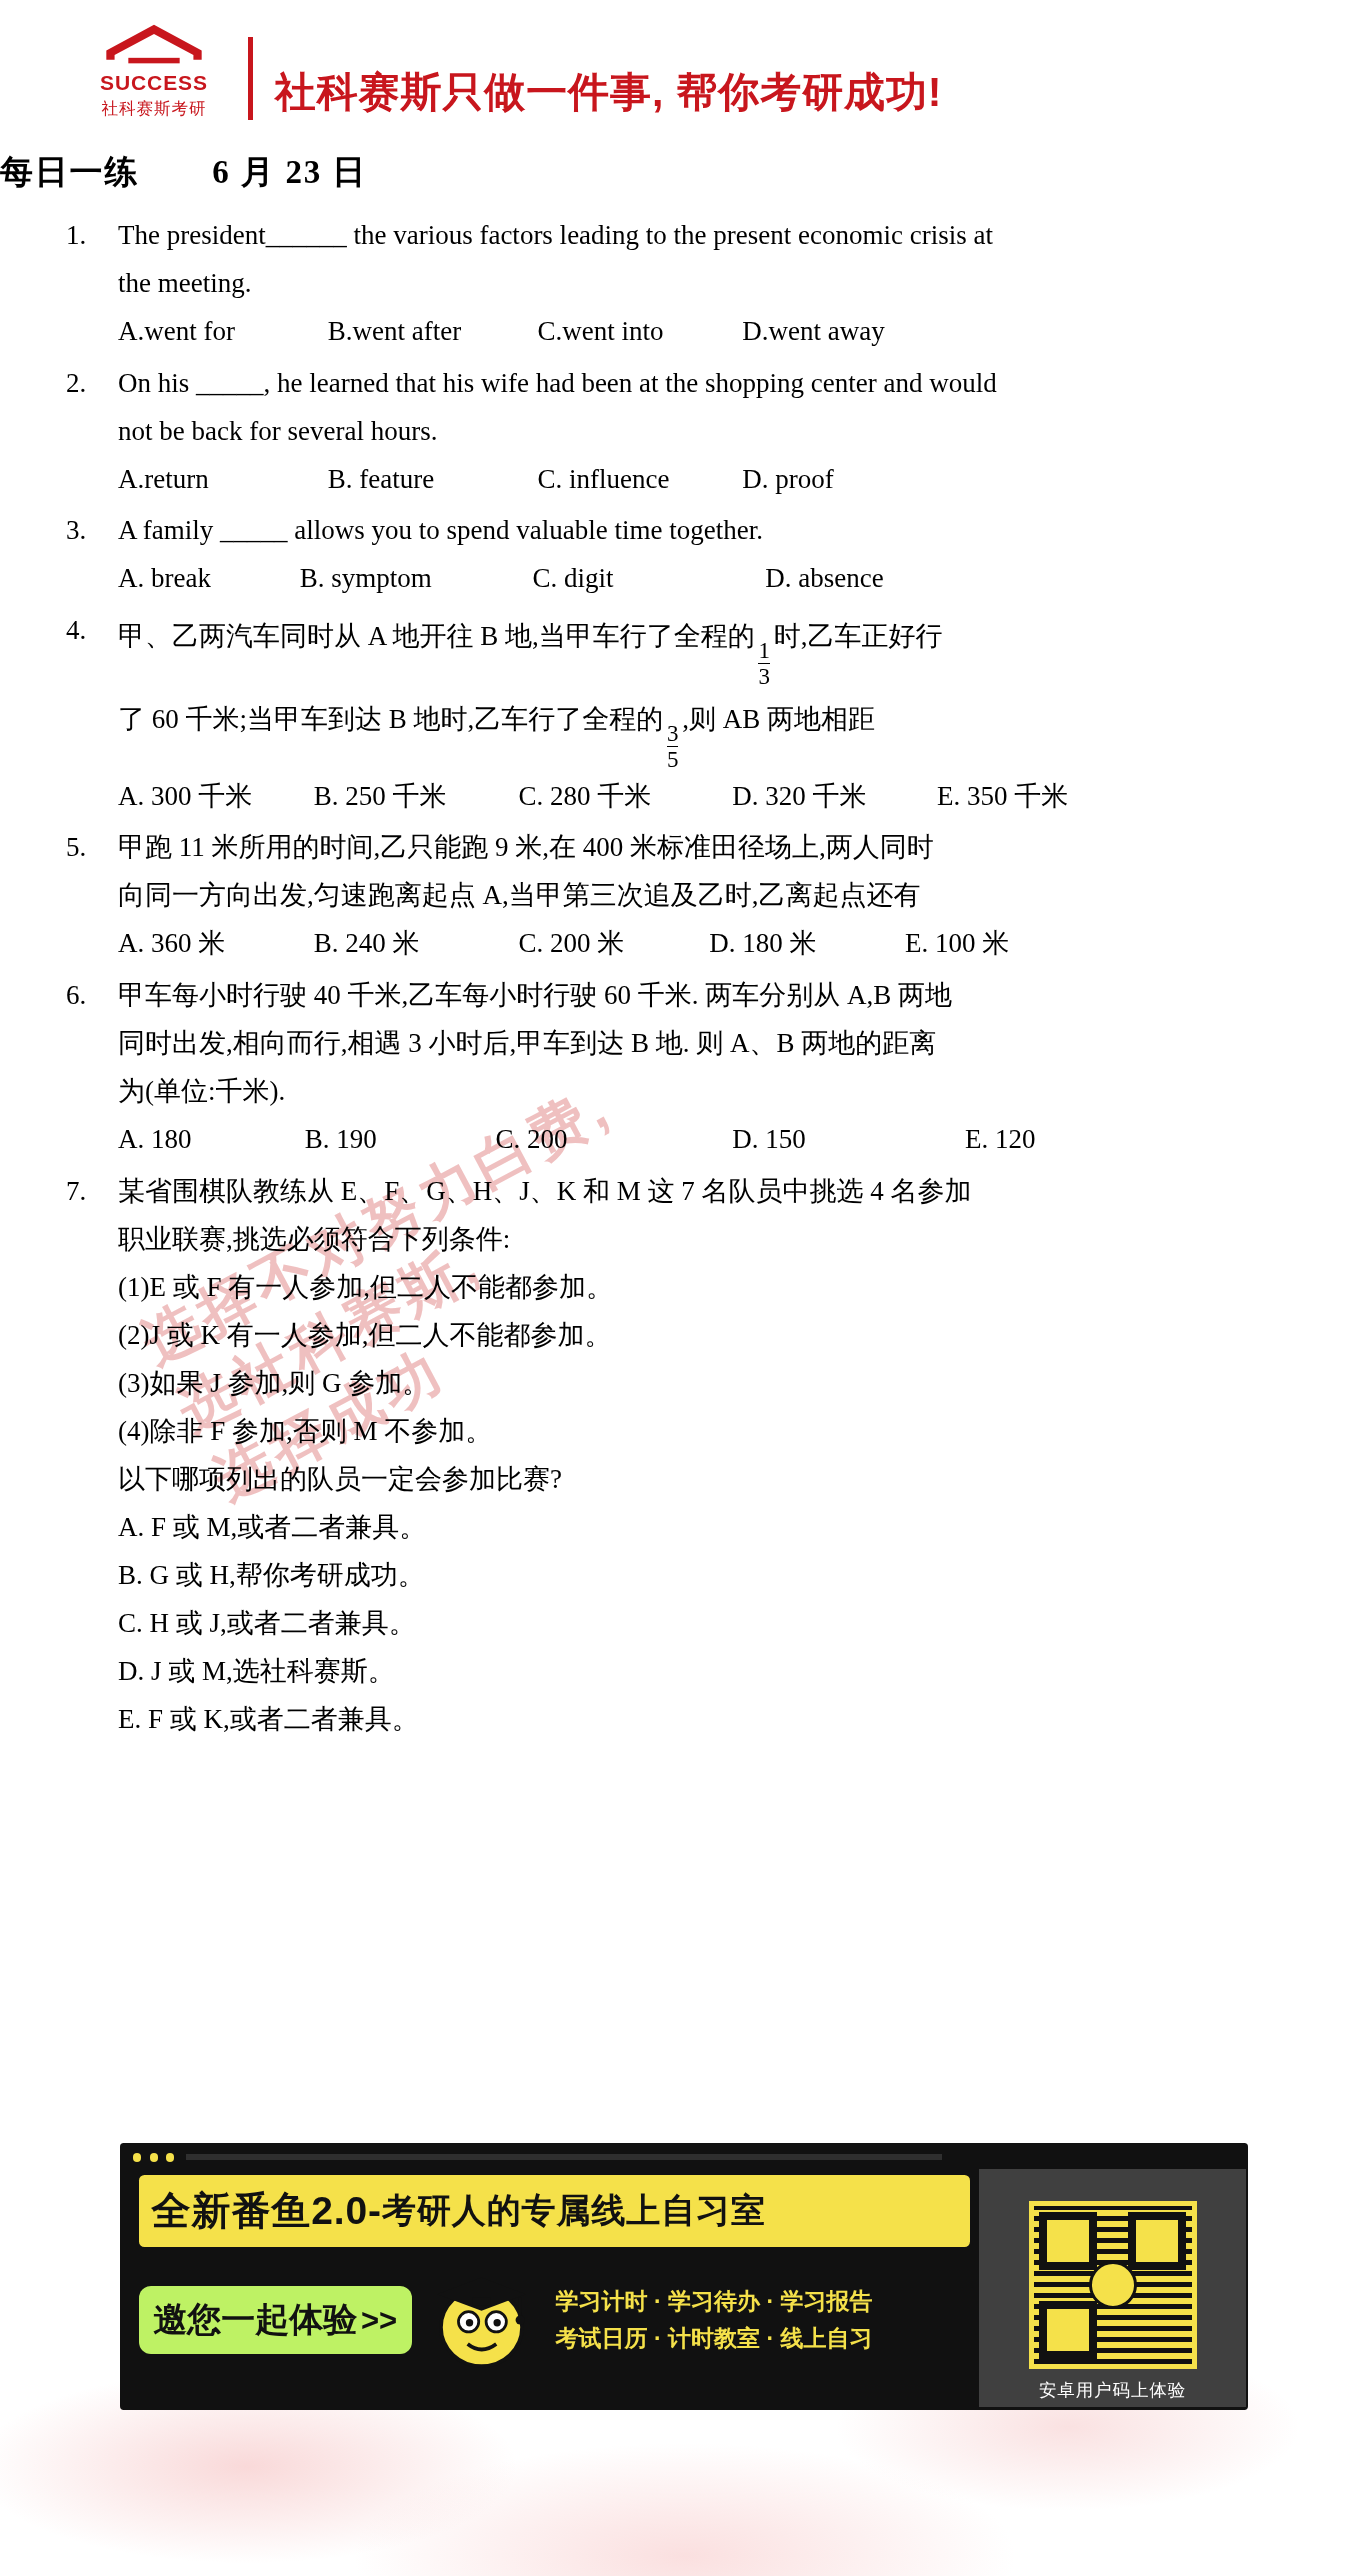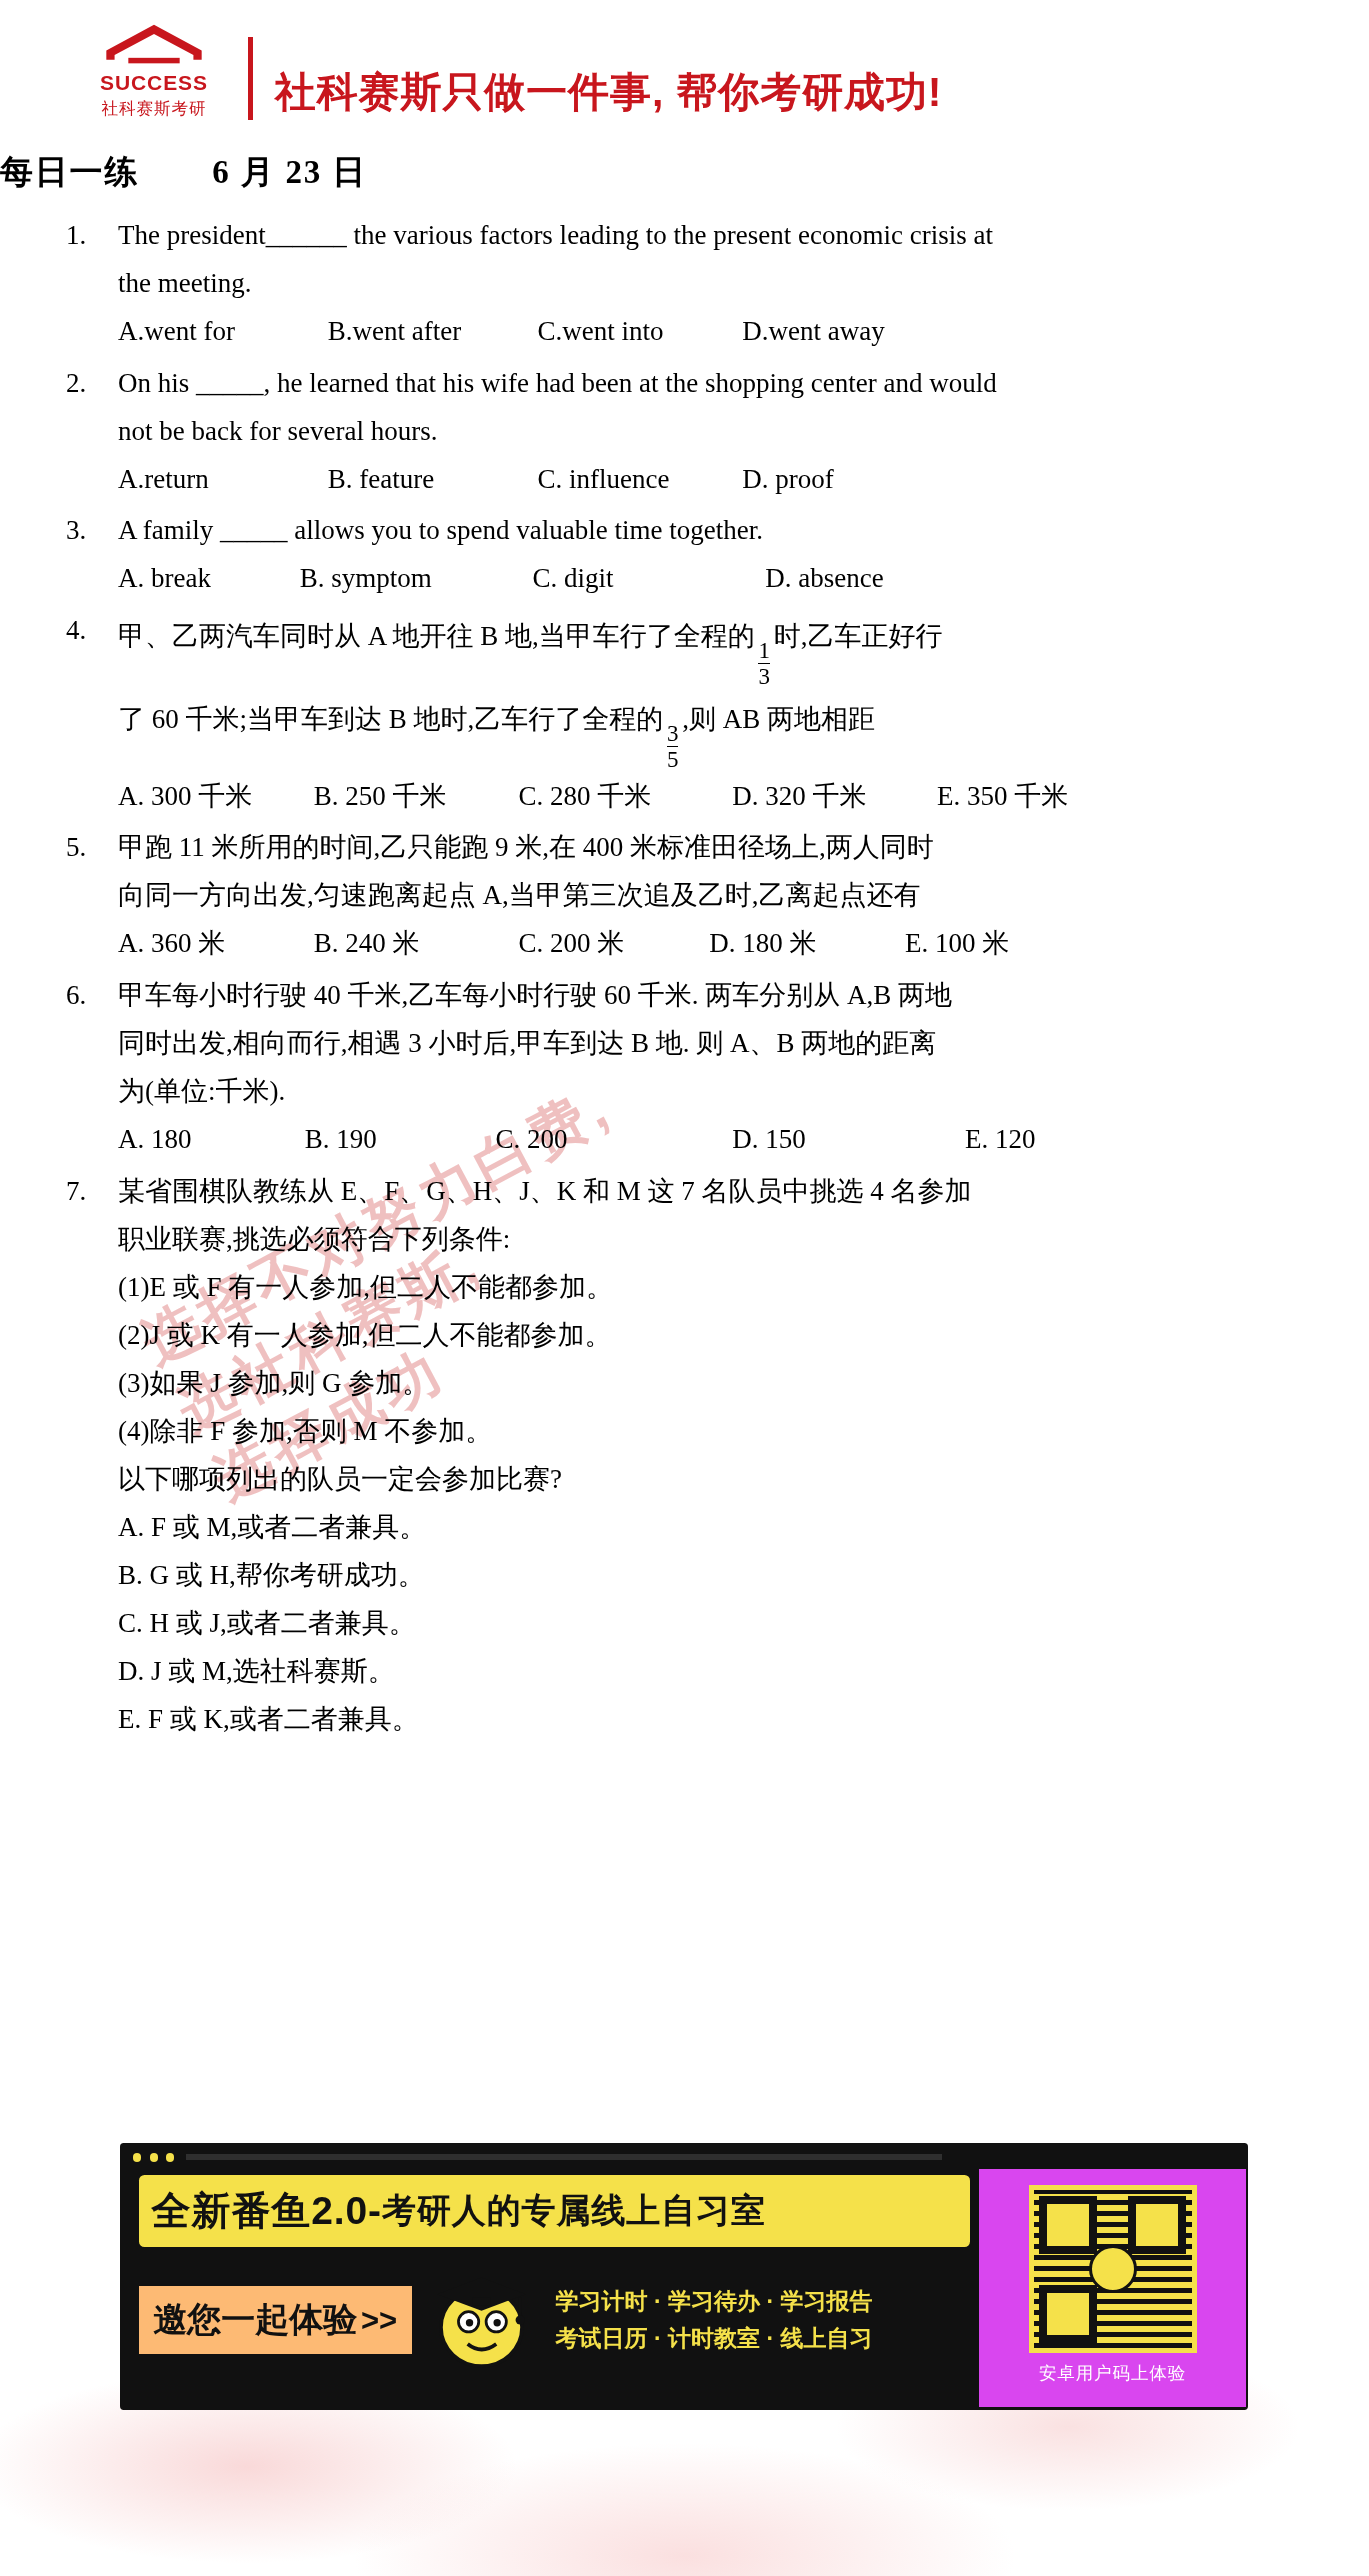--- a/index.html
+++ b/index.html
@@ -206,25 +206,25 @@
     font-size: 34px;
     letter-spacing: 0.9px;
   }
   .ad-row2 {
     display: flex;
     align-items: center;
     margin-top: 14.7px;
     height: 118px;
   }
   .ad-cta {
-    background: #fdba74;
+    background: #bef264;
     color: #111;
     font-weight: bold;
     font-size: 34px;
-    border-radius: 0;
+    border-radius: 12px;
     padding: 11px 14.7px;
     white-space: nowrap;
   }
   .ad-cta .arrows { color:#111; font-size: 31px; margin-left: 3.7px; }
   .ad-mascot {
     width: 129px;
     height: 118px;
     position: relative;
     margin-left: 5.5px;
     flex: 0 0 129px;
@@ -232,25 +232,25 @@
   .ad-features {
     color: #f5e14a;
     font-size: 23px;
     font-weight: bold;
     line-height: 37px;
     margin-left: 9.2px;
     white-space: nowrap;
   }
   .ad-right {
     flex: 0 0 267px;
-    background: #d946ef;
+    background: #404040;
     display: flex;
     flex-direction: column;
     align-items: center;
-    justify-content: center;
+    justify-content: flex-end;
     padding-bottom: 5.5px;
   }
   .qr {
     width: 168px;
     height: 168px;
     background:
       repeating-linear-gradient(0deg, #111 0 5.5px, #f5e14a 5.5px 11px),
       #f5e14a;
     position: relative;
     border: 5.5px solid #f5e14a;

